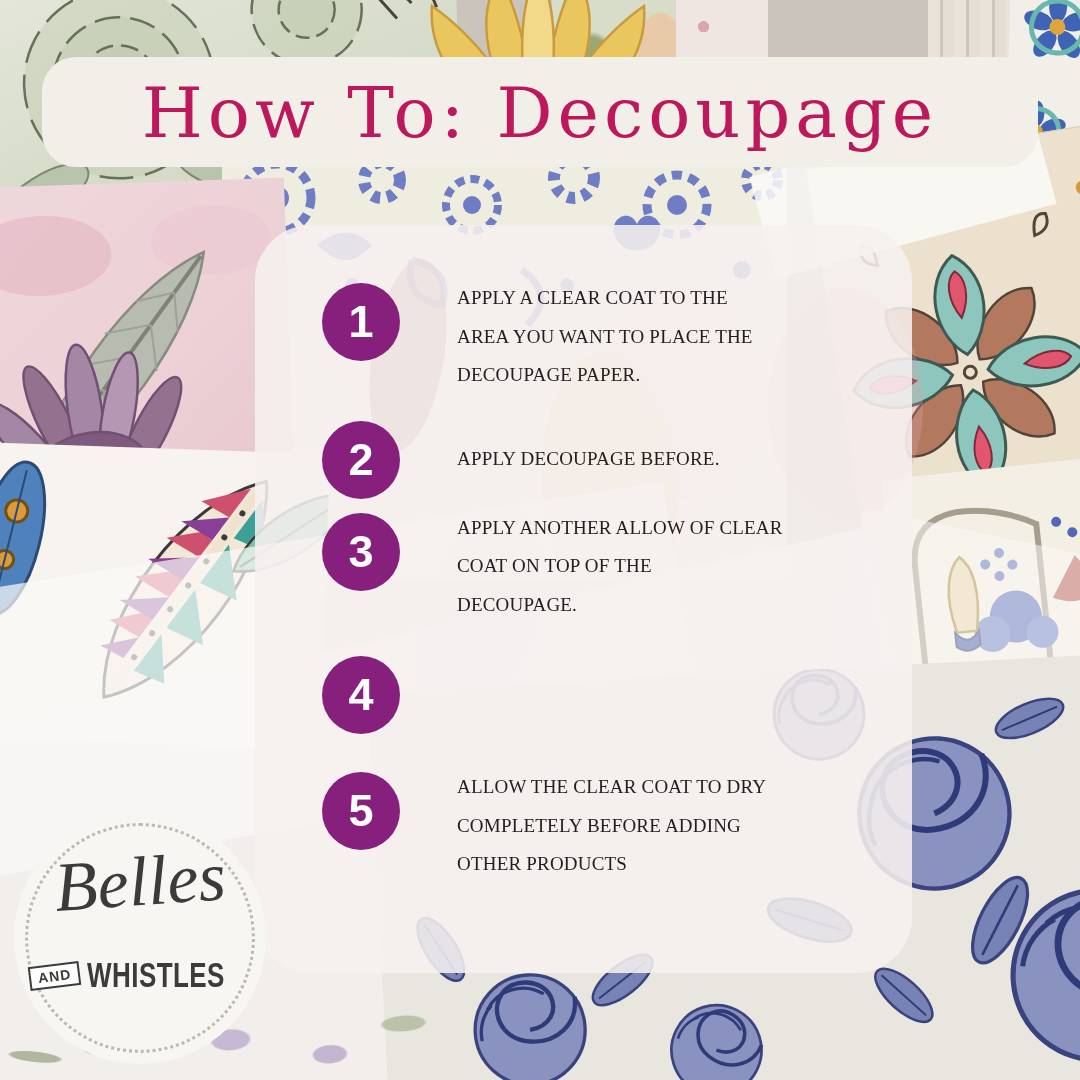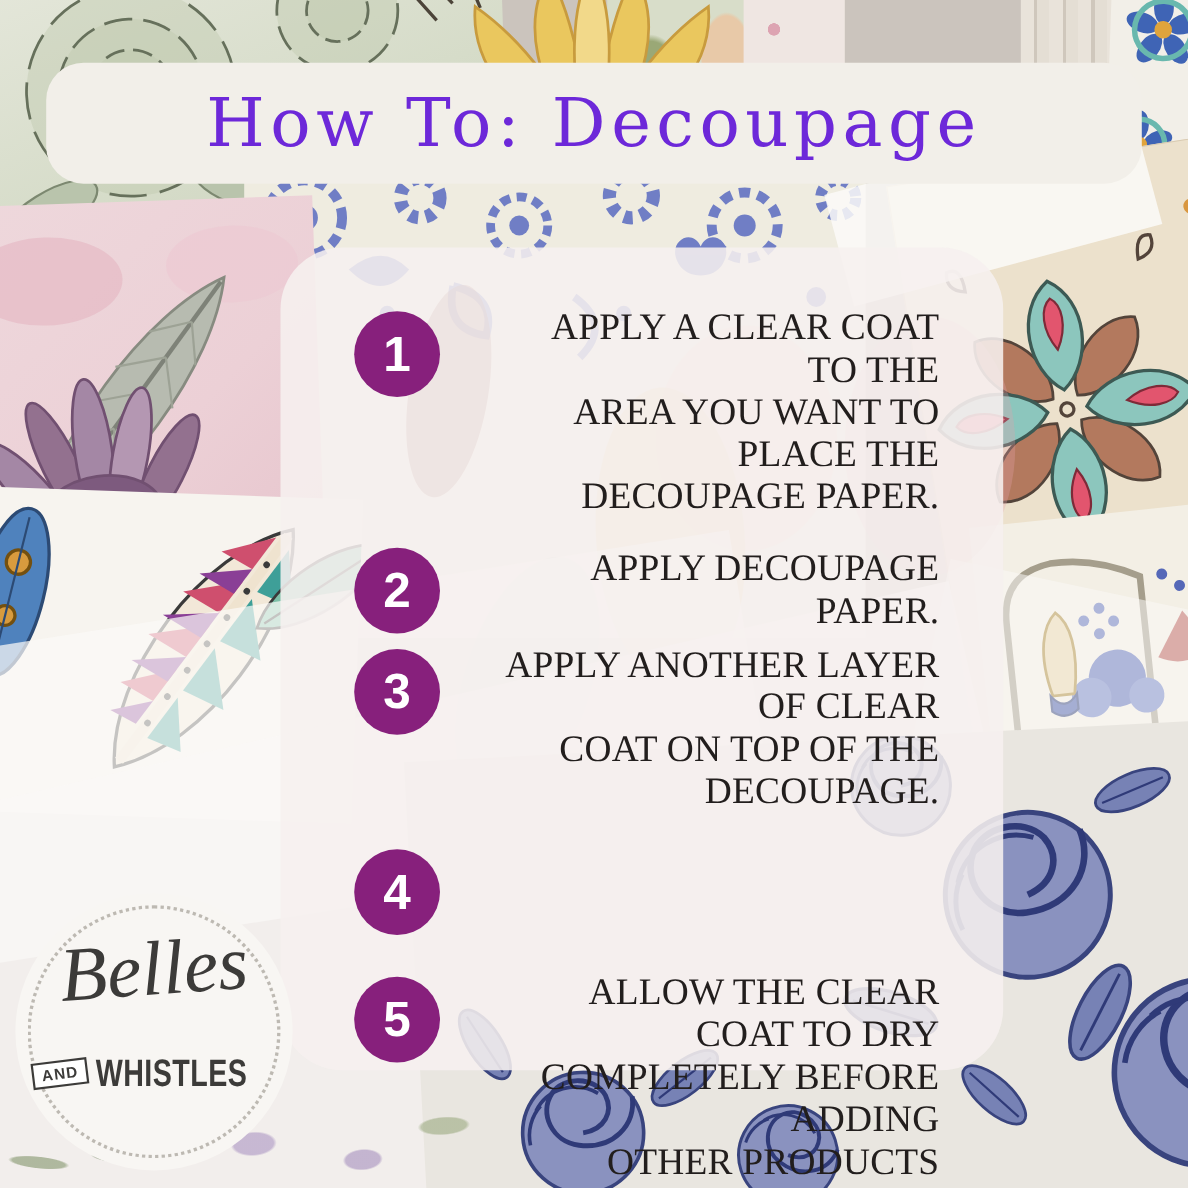--- a/index.html
+++ b/index.html
@@ -63,32 +63,32 @@
   .t1{left:-140px;top:545px;width:830px;height:285px;transform:rotate(-9deg);}
   .t2{left:-120px;top:640px;width:1060px;height:570px;transform:rotate(-13deg);background:rgba(250,248,246,.82);}
   .t3{left:818px;top:538px;width:330px;height:410px;transform:rotate(12deg);background:rgba(250,248,246,.55);}
   .t4{left:758px;top:138px;width:290px;height:105px;transform:rotate(-15deg);background:rgba(252,250,248,.85);}
 
   
   .banner{position:absolute;left:42px;top:57px;width:996px;height:110px;border-radius:34px;
     background:#f2efe9;z-index:6;}
   .banner h1{margin:0;height:110px;line-height:112px;text-align:center;
     font-family:"DejaVu Serif","Liberation Serif",serif;font-weight:400;
-    font-size:61px;letter-spacing:5px;color:#6d28d9;}
+    font-size:70px;letter-spacing:5px;color:#be185d;}
 
   
   .panel{position:absolute;left:255px;top:225px;width:657px;height:748px;border-radius:56px;
     background:rgba(246,240,239,.88);z-index:5;box-sizing:border-box;
     padding:54px 58px 0 67px;}
   .step{display:flex;align-items:flex-start;}
   .step .num{flex:0 0 78px;width:78px;height:78px;border-radius:50%;background:#87207C;
     color:#ffffff;font-family:"Liberation Sans",sans-serif;font-weight:bold;font-size:45px;
     display:flex;align-items:center;justify-content:center;margin-top:4px;}
-  .step .txt{margin:0 0 0 57px;width:440px;font-size:34px;line-height:38.5px;
-    letter-spacing:.2px;color:#221e1d;white-space:pre-line;text-align:right;}
+  .step .txt{margin:0 12px 0 57px;width:440px;font-size:19px;line-height:38.5px;
+    letter-spacing:.2px;color:#221e1d;white-space:pre-line;}
   .s1{margin-bottom:26px;}
   .s2{margin-bottom:10px;align-items:center;}
   .s2 .num{margin-top:0;}
   .s3{margin-bottom:28px;}
   .s4{margin-bottom:34px;}
 
   
   .logo{position:absolute;left:14px;top:812px;width:252px;height:252px;border-radius:50%;
     background:#f8f6f3;z-index:7;}
   .logo .ring{position:absolute;inset:11px;border-radius:50%;border:3px dotted #bdb9b2;}
@@ -411,25 +411,25 @@
 
   <section class="panel">
     <div class="step s1">
       <div class="num">1</div>
       <p class="txt">APPLY A CLEAR COAT TO THE
 AREA YOU WANT TO PLACE THE
 DECOUPAGE PAPER.</p>
     </div>
     <div class="step s2">
       <div class="num">2</div>
-      <p class="txt">APPLY DECOUPAGE PAPER.</p>
+      <p class="txt">APPLY DECOUPAGE BEFORE.</p>
     </div>
     <div class="step s3">
       <div class="num">3</div>
-      <p class="txt">APPLY ANOTHER LAYER OF CLEAR
+      <p class="txt">APPLY ANOTHER ALLOW OF CLEAR
 COAT ON TOP OF THE
 DECOUPAGE.</p>
     </div>
     <div class="step s4">
       <div class="num">4</div>
     </div>
     <div class="step s5">
       <div class="num">5</div>
       <p class="txt">ALLOW THE CLEAR COAT TO DRY
 COMPLETELY BEFORE ADDING

